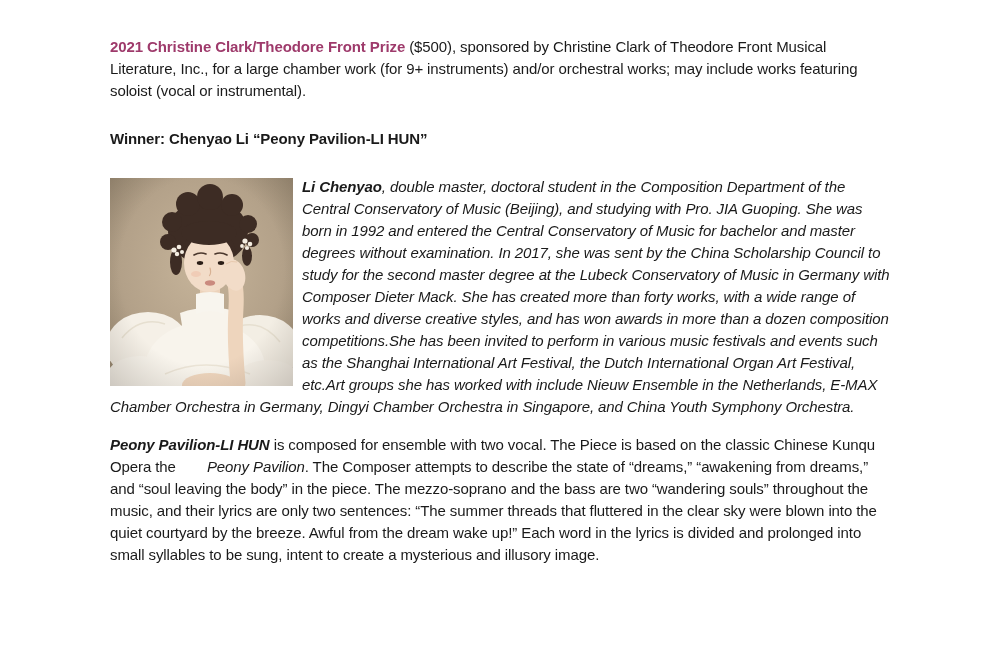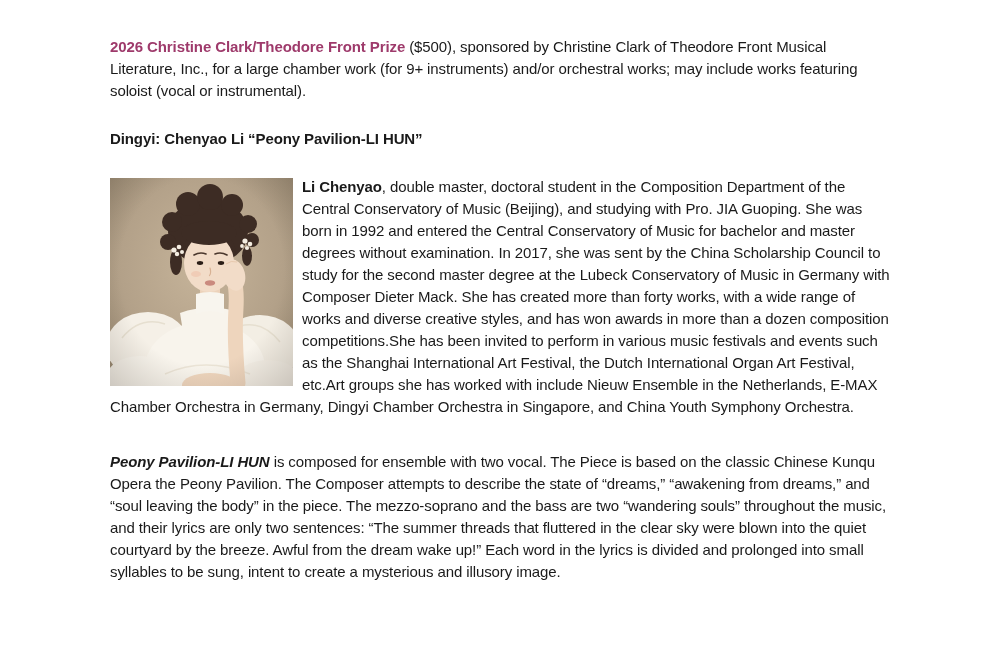--- a/index.html
+++ b/index.html
@@ -28,21 +28,22 @@
     letter-spacing: -0.1px;
   }
   .prize-title {
     font-weight: 700;
     color: #9e3a6b;
   }
   .winner-heading {
     font-weight: 700;
   }
   .bio-para {
-    margin-bottom: 33px;
+    margin-bottom: 16px;
+    font-style: italic;
   }
   .portrait-wrap {
     float: left;
     width: 183px;
     height: 208px;
     margin: 2px 9px 8px 0;
     display: block;
   }
   .portrait-wrap svg { display: block; }
   .bio-lead {
@@ -50,30 +51,32 @@
   }
   .piece-para {
     clear: both;
   }
   .piece-title {
     font-weight: 700;
     font-style: italic;
     text-align: right;
   }
   .opera-title {
+    font-style: italic;
+    margin-left: 27px;
   }
 </style>
 </head>
 <body>
 
 <div class="page">
 
-  <p class="para"><span class="prize-title">2026 Christine Clark/Theodore Front Prize</span><span> ($500), sponsored by Christine Clark of Theodore Front Musical Literature, Inc., for a large chamber work (for 9+ instruments) and/or orchestral works; may include works featuring soloist (vocal or instrumental).</span></p>
+  <p class="para"><span class="prize-title">2021 Christine Clark/Theodore Front Prize</span><span> ($500), sponsored by Christine Clark of Theodore Front Musical Literature, Inc., for a large chamber work (for 9+ instruments) and/or orchestral works; may include works featuring soloist (vocal or instrumental).</span></p>
 
-  <p class="para winner-heading">Dingyi: Chenyao Li “Peony Pavilion-LI HUN”</p>
+  <p class="para winner-heading">Winner: Chenyao Li “Peony Pavilion-LI HUN”</p>
 
   <div class="para bio-para">
     <span class="portrait-wrap">
       <svg width="183" height="208" viewBox="0 0 183 208" xmlns="http://www.w3.org/2000/svg">
         <defs>
           <radialGradient id="bgGrad" cx="50%" cy="42%" r="80%">
             <stop offset="0%" stop-color="#c6b49a"></stop>
             <stop offset="55%" stop-color="#b3a189"></stop>
             <stop offset="100%" stop-color="#93846d"></stop>
           </radialGradient>

